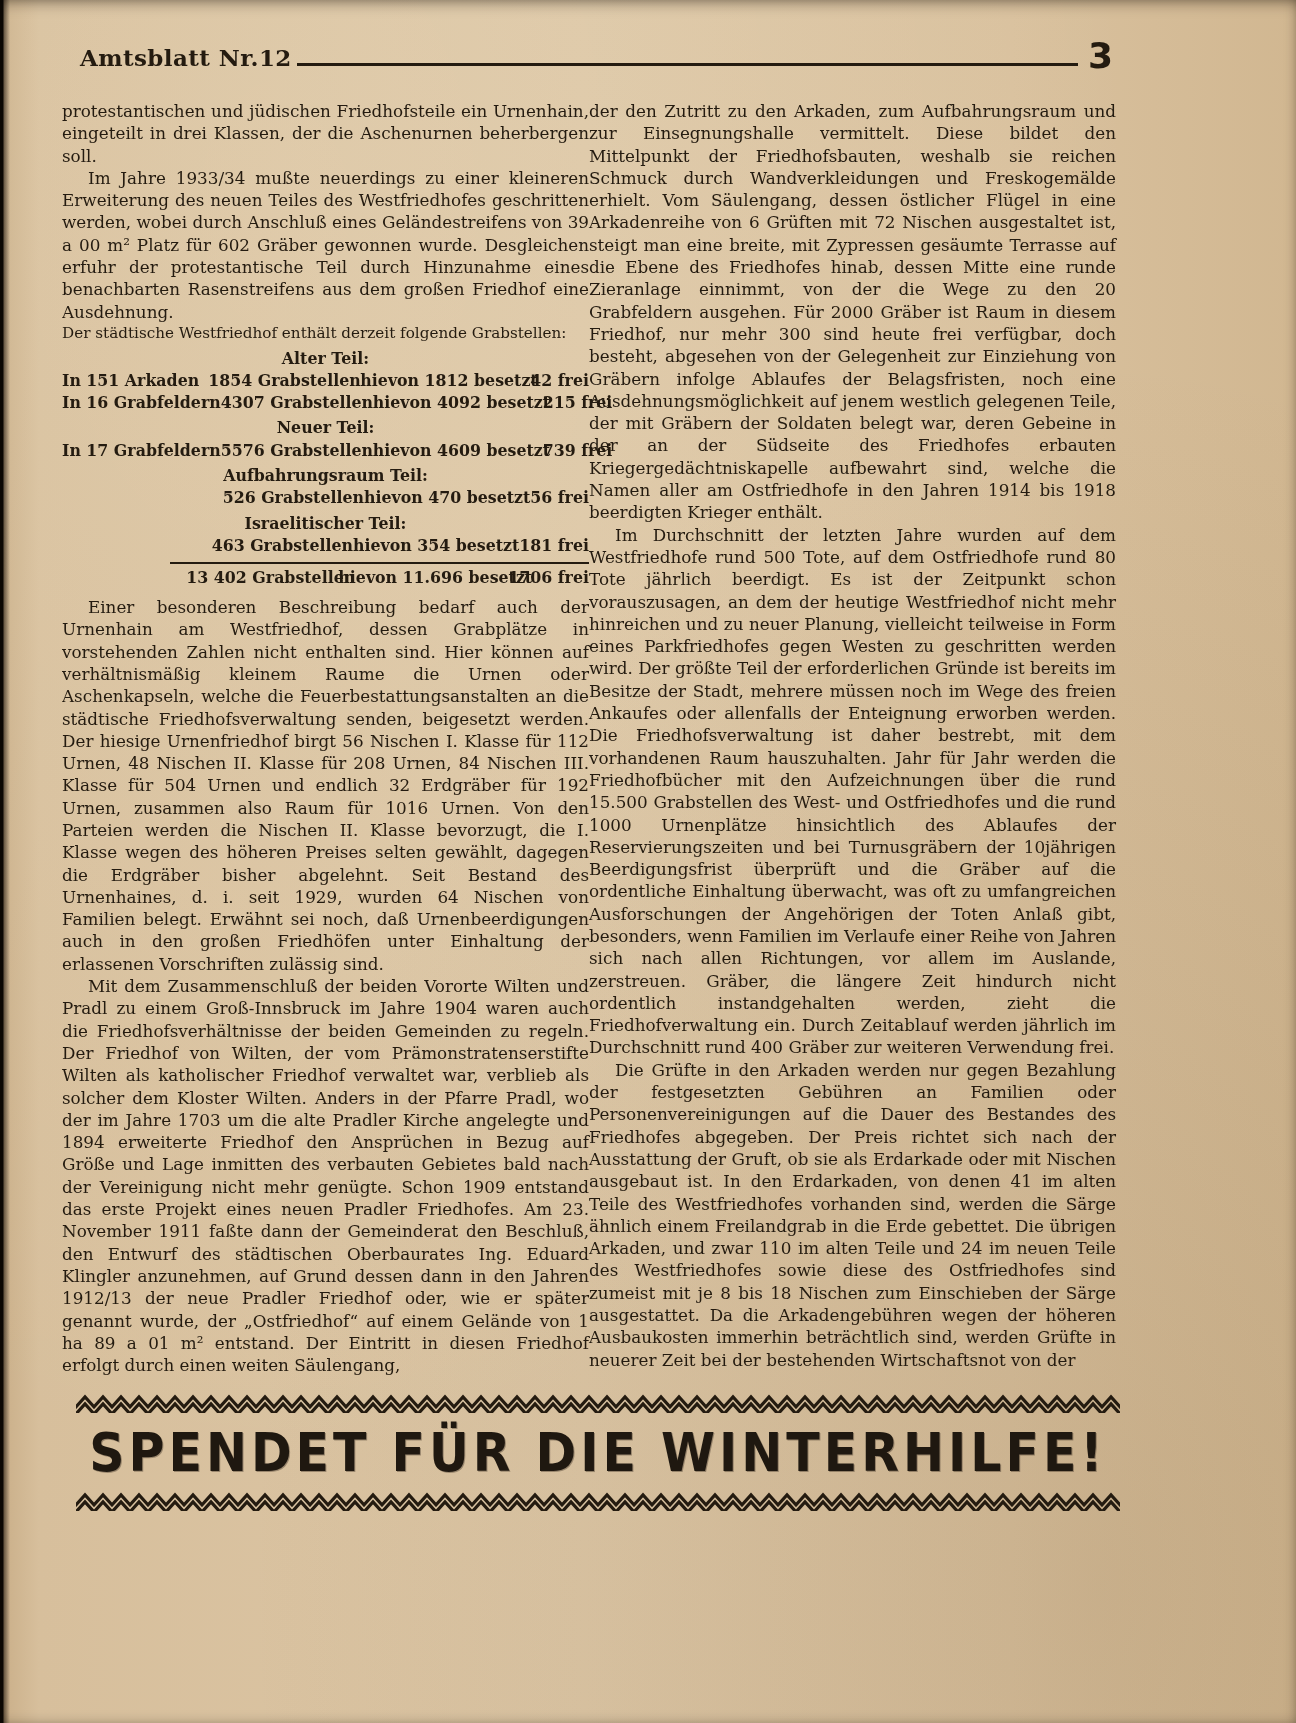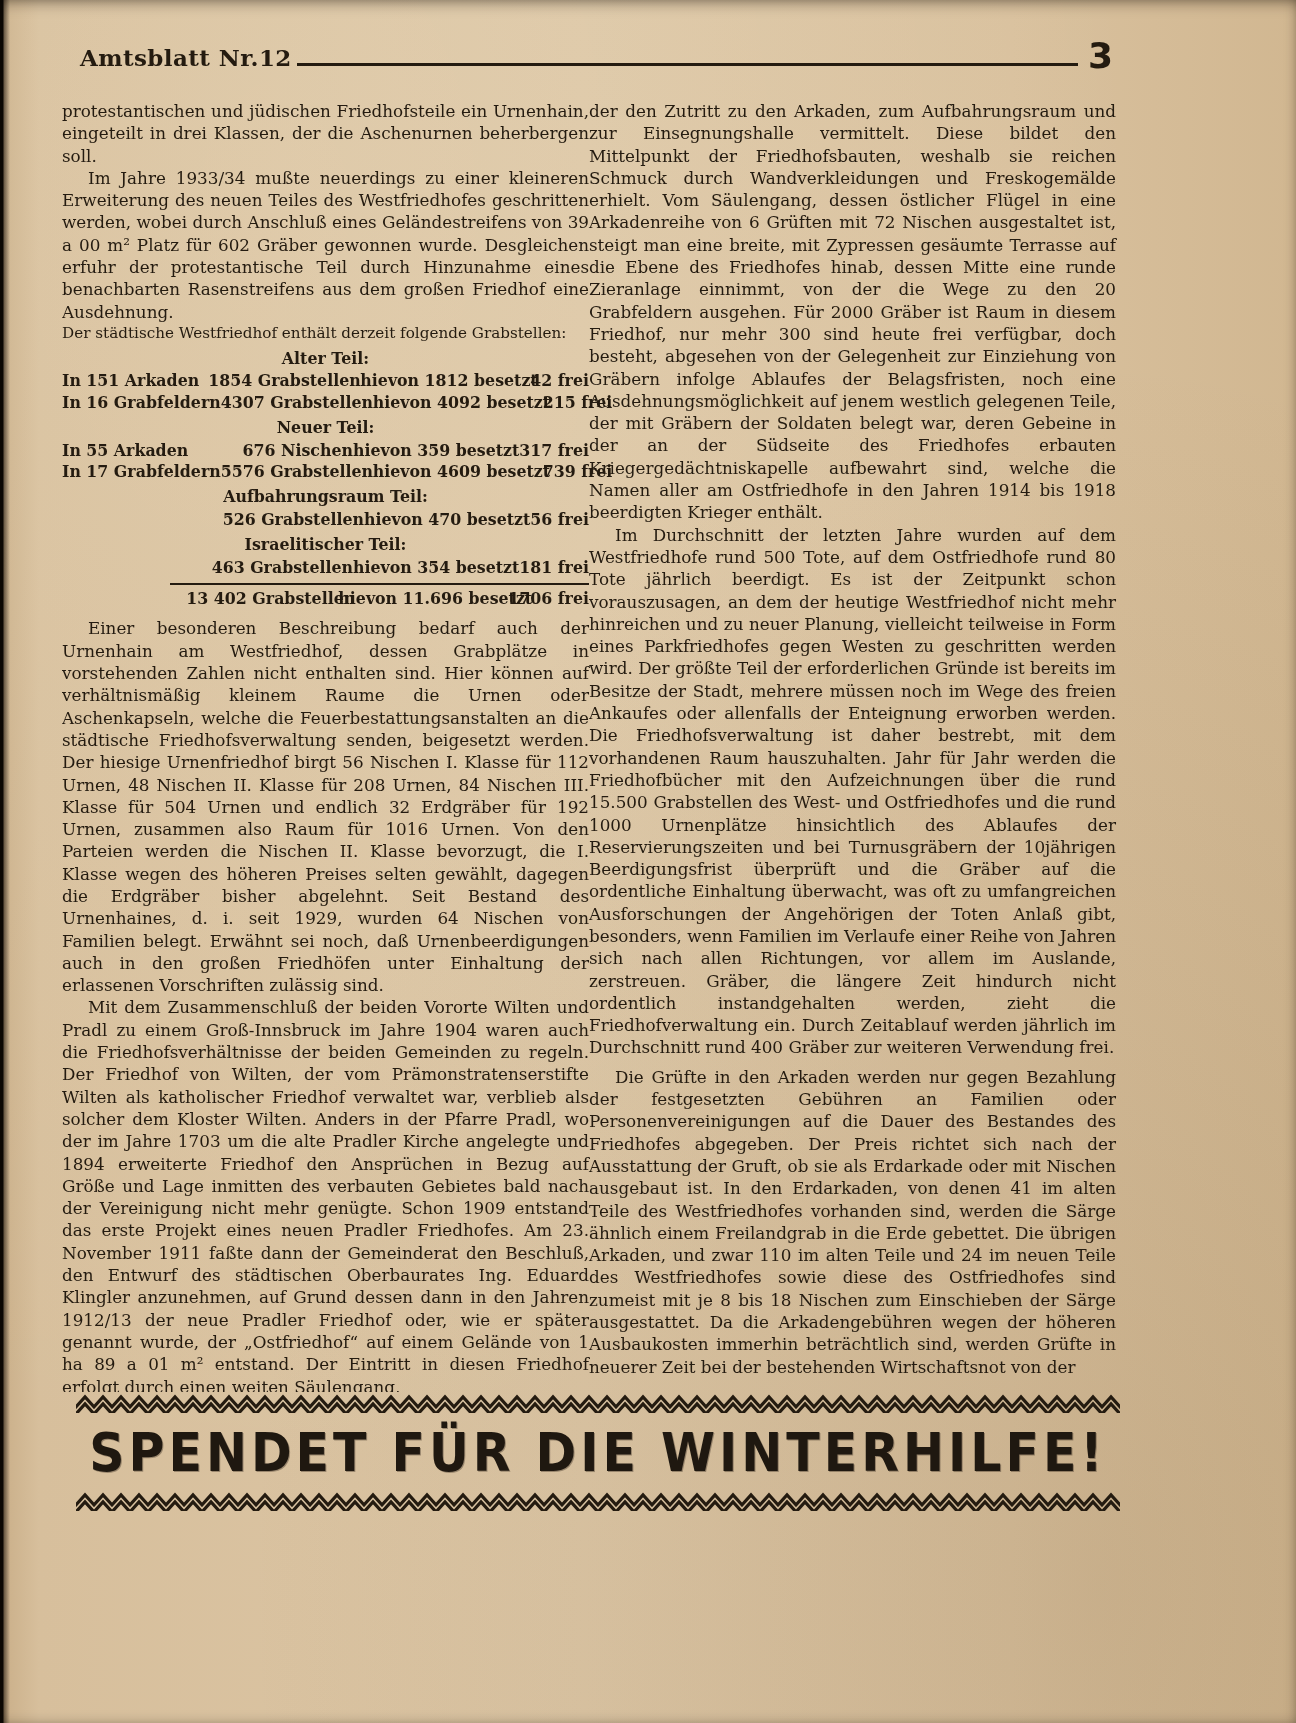--- a/index.html
+++ b/index.html
@@ -49,21 +49,21 @@
     position: absolute; top: 100px; left: 62px; width: 1074px; height: 1292px;
     display: flex; overflow: hidden;
   }
   .col {
     width: 527px; flex: 0 0 527px;
     font-size: 16.8px; line-height: 22.3px;
     text-align: justify; hyphens: auto;
   }
   .col p { margin: 0; text-indent: 26px; }
   .col p.no-indent { text-indent: 0; }
-  .col p.gap-top { margin-top: 7px; }
+  .col p.gap-top { }
 
   
   .table-intro {
     font-size: 15.2px; line-height: 21px; margin: 3px 0 1px; text-indent: 0 !important;
   }
   .stats-table {
     font-weight: bold; font-size: 15.8px; line-height: 21.4px;
     margin: 2px 0 8px; text-align: left;
   }
   .t-title { text-align: center; margin: 4px 0 1px; }
@@ -117,26 +117,20 @@
           <span class="t-free">42 frei</span>
         </div>
         <div class="t-row">
           <span class="t-loc">In 16 Grabfeldern</span>
           <span class="t-plots">4307 Grabstellen</span>
           <span class="t-occ">hievon 4092 besetzt</span>
           <span class="t-free">215 frei</span>
         </div>
 
         <div class="t-title">Neuer Teil:</div>
-        <div class="t-row">
-          <span class="t-loc">In 55 Arkaden</span>
-          <span class="t-plots">676 Nischen</span>
-          <span class="t-occ">hievon 359 besetzt</span>
-          <span class="t-free">317 frei</span>
-        </div>
         <div class="t-row">
           <span class="t-loc">In 17 Grabfeldern</span>
           <span class="t-plots">5576 Grabstellen</span>
           <span class="t-occ">hievon 4609 besetzt</span>
           <span class="t-free">739 frei</span>
         </div>
 
         <div class="t-title">Aufbahrungsraum Teil:</div>
         <div class="t-row">
           <span class="t-loc"></span>

